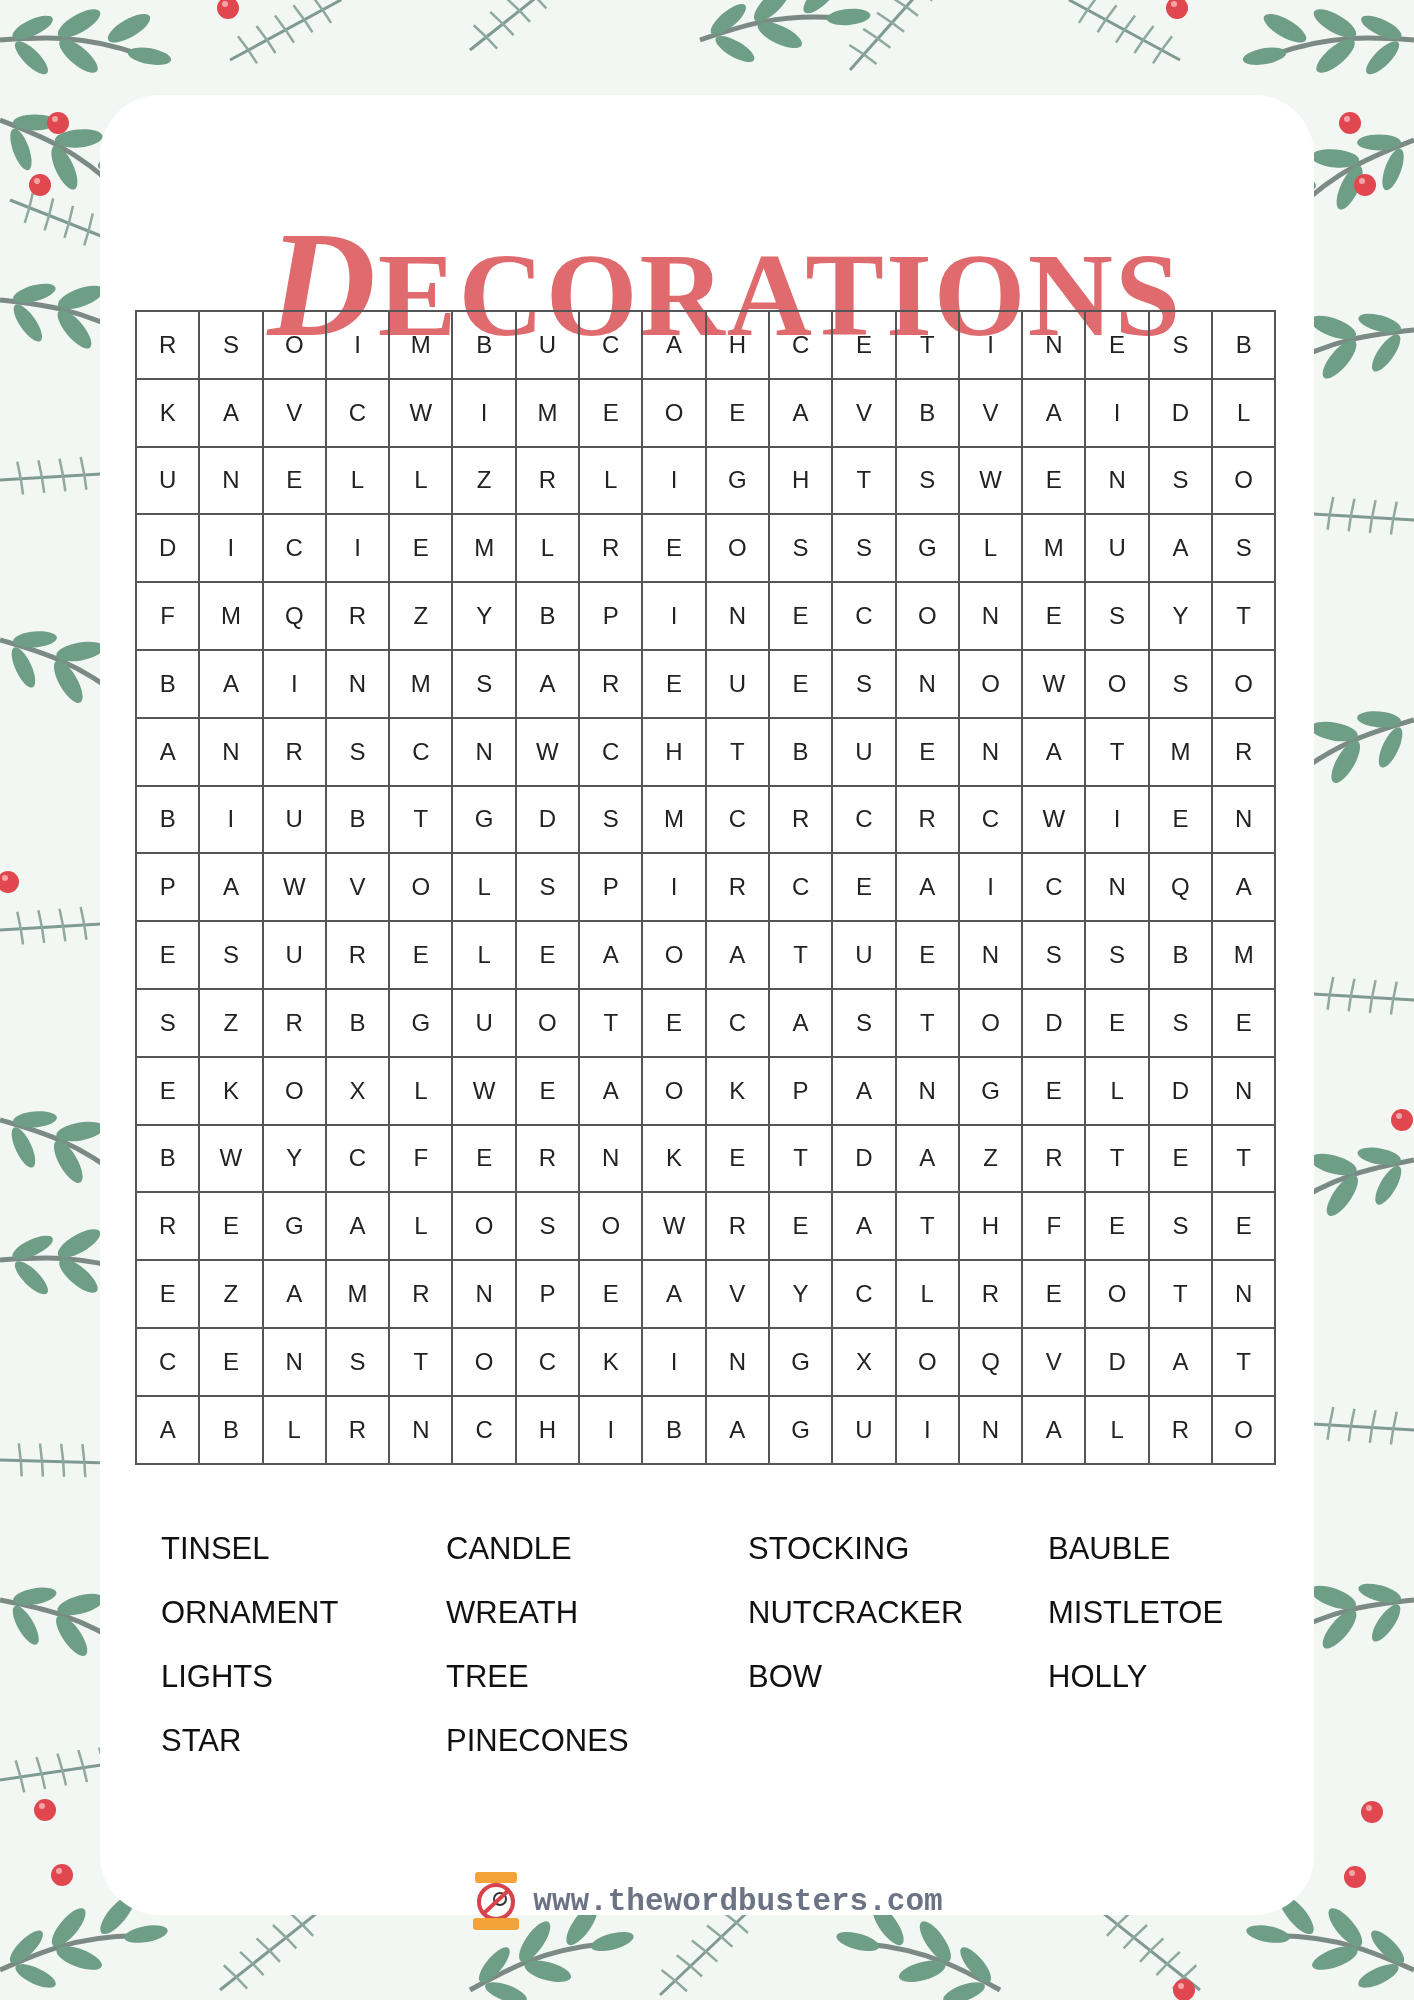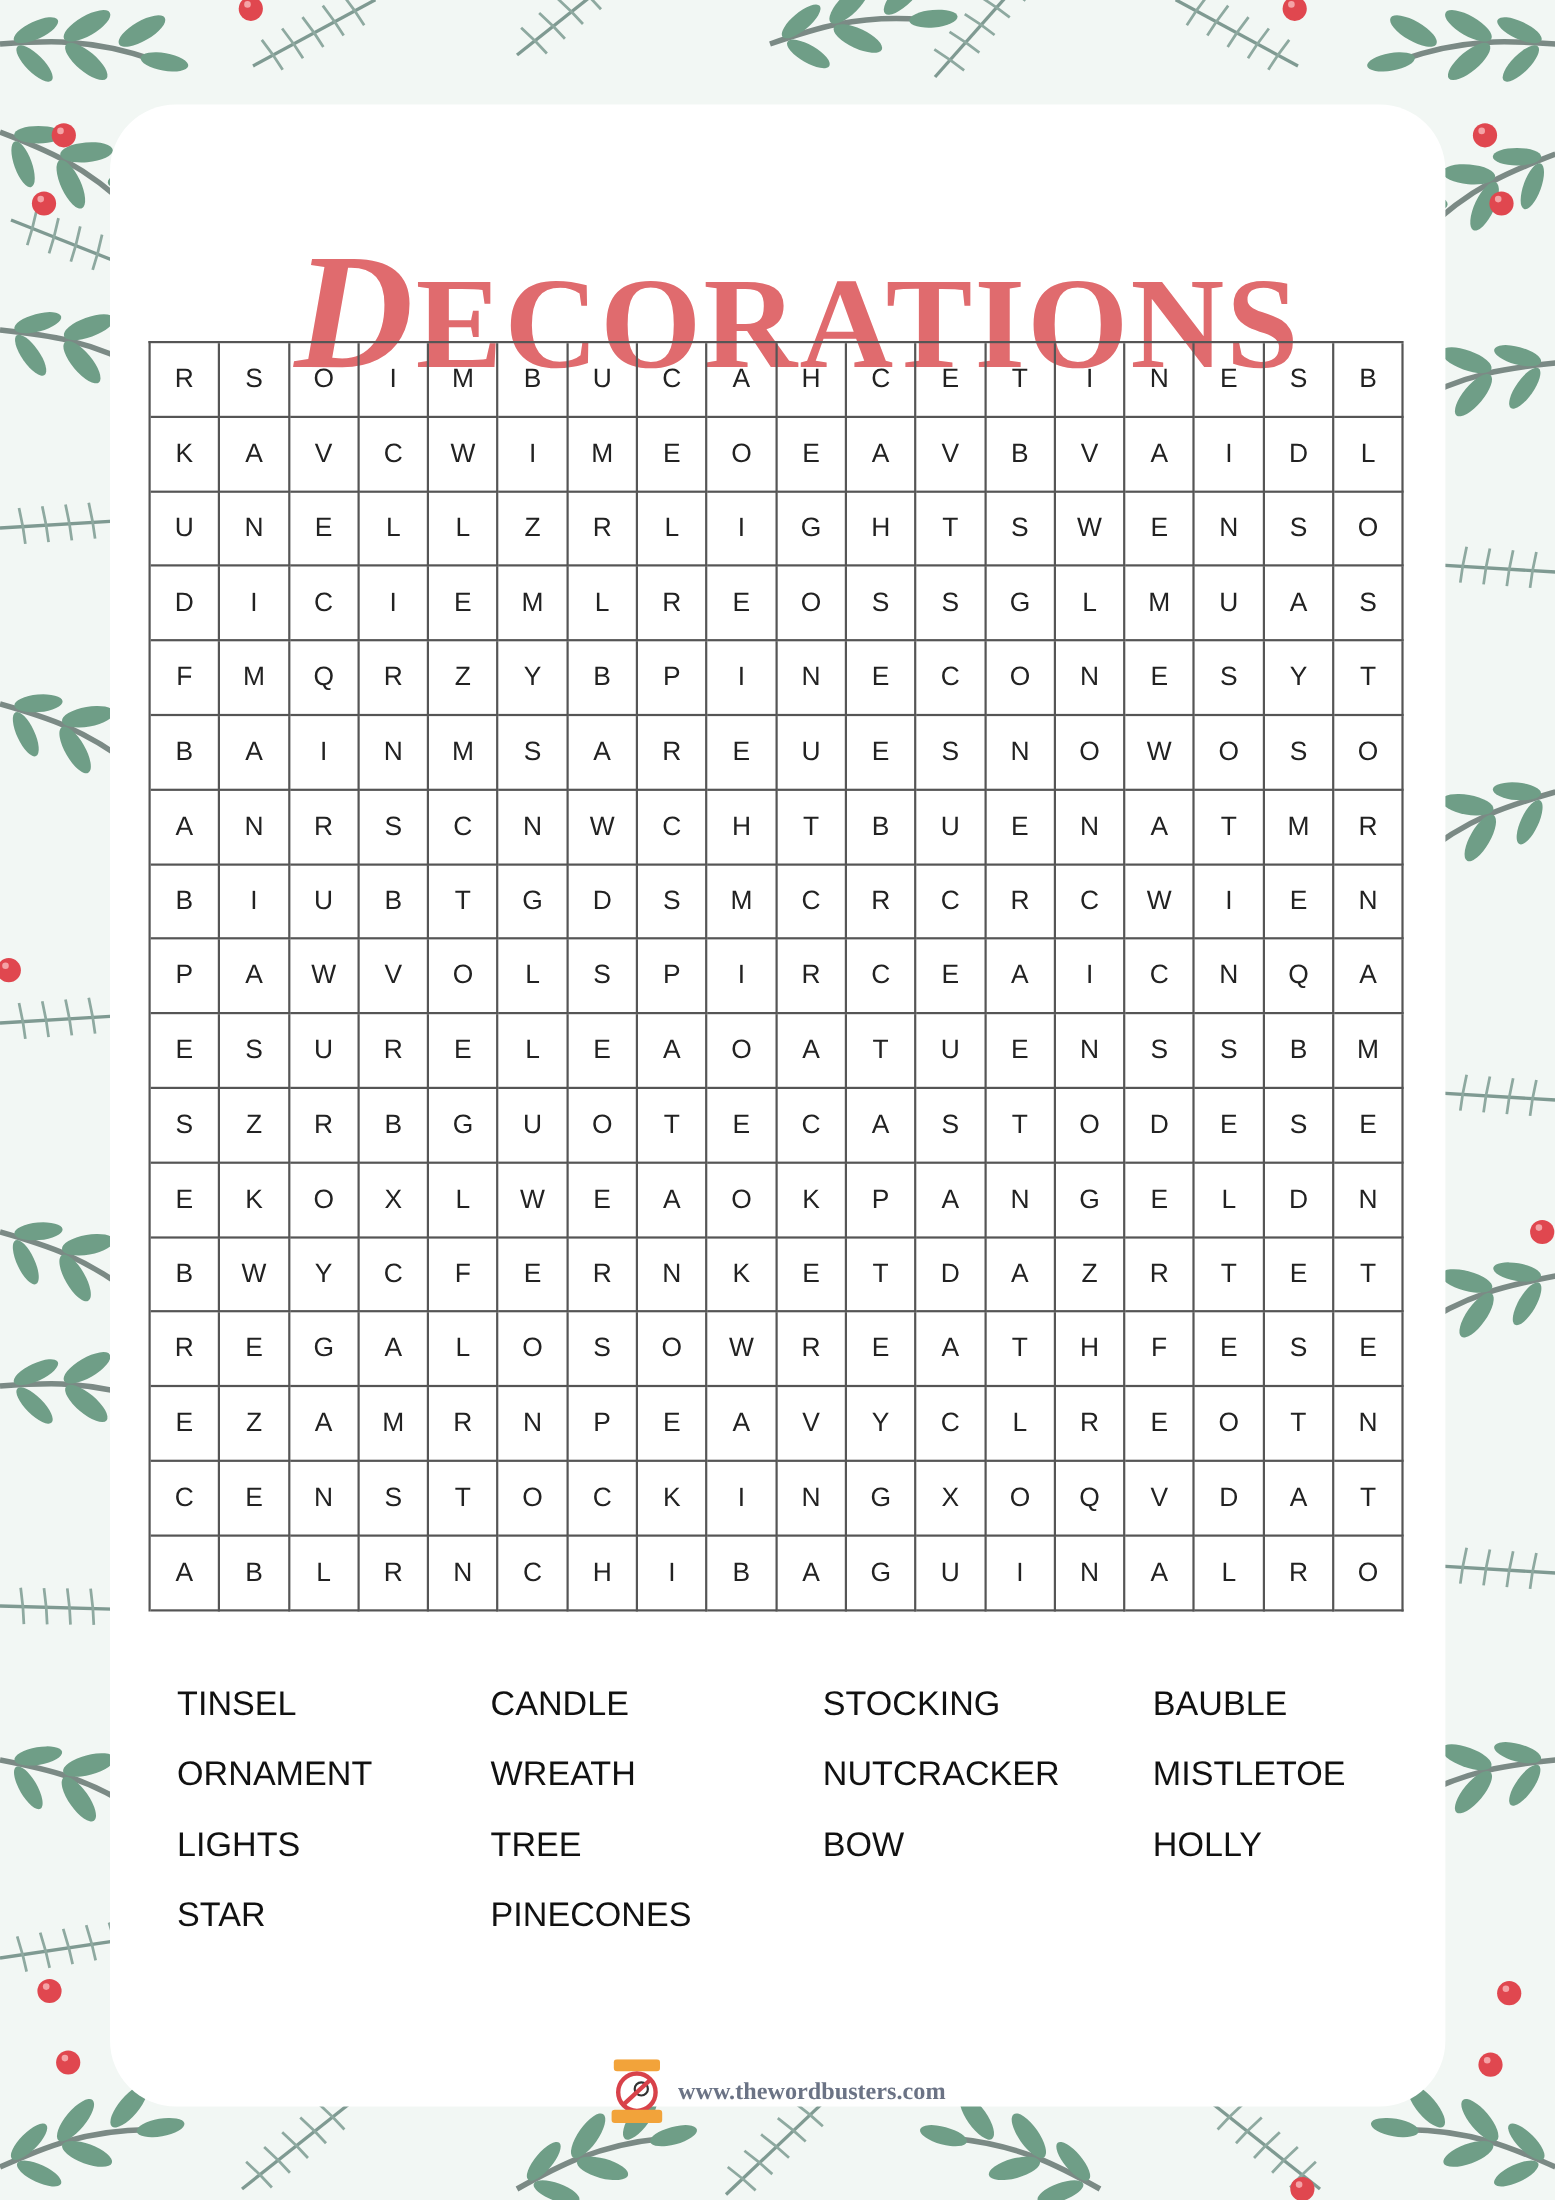--- a/index.html
+++ b/index.html
@@ -37,22 +37,22 @@
   }
   .word { font-size: 31px; color: #111; height: 38px; line-height: 38px; }
   .footer {
     position: absolute; top: 1872px; left: 0; right: 0;
     display: flex; justify-content: center; align-items: center; gap: 12px;
   }
   .logo {
     width: 50px; height: 58px; position: relative;
   }
   .url {
-    font-family: Liberation Serif, serif; font-weight: bold;
-    font-size: 22px; color: #6b7385;
+    font-family: Liberation Mono, monospace; font-weight: bold;
+    font-size: 31px; color: #6b7385;
   }
 </style>
 </head>
 <body>
 
 <svg class="decor" width="1414" height="2000" viewBox="0 0 1414 2000">
   <defs>
     <g id="leafsprig">
       <path d="M0 0 C40 -10 80 -20 140 -10" stroke="#7b8a85" stroke-width="5" fill="none"></path>
       <ellipse cx="30" cy="-18" rx="22" ry="8" fill="#6f9e87" transform="rotate(-35 30 -18)"></ellipse>

